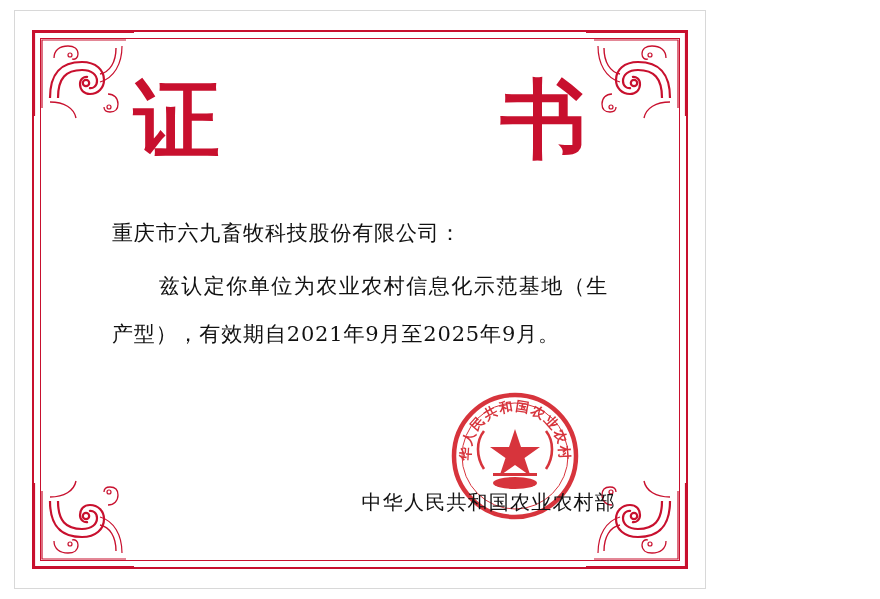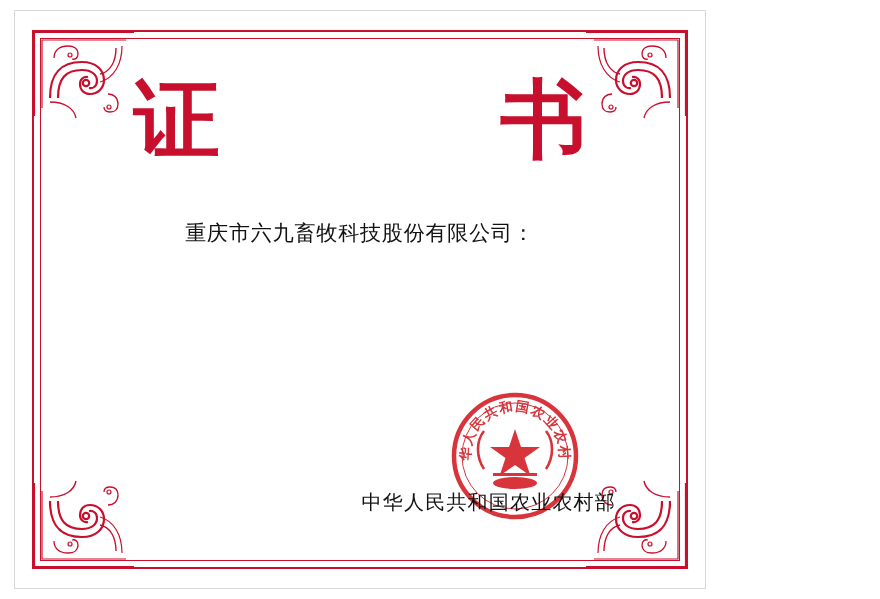--- a/index.html
+++ b/index.html
@@ -87,21 +87,21 @@
     position: absolute;
     left: 112px;
     right: 112px;
     top: 210px;
     color: #111111;
     font-family: "DejaVu Serif", serif;
     font-size: 21px;
     line-height: 2.25;
     letter-spacing: 0.04em;
   }
-  .salutation { margin: 0 0 6px 0; text-align: center; }
+  .salutation { margin: 0 0 6px 0; }
   .paragraph  { margin: 0; text-align: justify; }
   .paragraph .indent { display: inline-block; width: 2.2em; }
 
   
   .signature {
     position: absolute;
     right: 104px;
     bottom: 78px;
     text-align: center;
     color: #111111;
@@ -195,20 +195,21 @@
       <circle cx="40" cy="27" r="2" stroke-width="1.2"></circle>
       <path d="M78 66 C84 66 88 70 88 76 C88 81 85 84 80 84 C76 84 74 82 74 79" stroke-width="1.3"></path>
       <circle cx="79" cy="79" r="2" stroke-width="1.2"></circle>
     </svg>
   </div>
 
   <div class="title">证　　书</div>
 
   <div class="body-block">
     <p class="salutation">重庆市六九畜牧科技股份有限公司：</p>
+    <p class="paragraph"><span class="indent"></span><span>兹认定你单位为农业农村信息化示范基地（生产型），有效期自2021年9月至2025年9月。</span></p>
   </div>
 
   <div class="seal">
     <svg viewBox="0 0 130 130" xmlns="http://www.w3.org/2000/svg">
       <circle cx="65" cy="65" r="61" fill="none" stroke="#d4232c" stroke-width="4.5"></circle>
       <circle cx="65" cy="65" r="53" fill="none" stroke="#d4232c" stroke-width="1"></circle>
 
       <g fill="#d4232c">
         <polygon points="65,38 71,56 90,56 74.5,67 80.5,85 65,74 49.5,85 55.5,67 40,56 59,56"></polygon>
         <ellipse cx="65" cy="92" rx="22" ry="6"></ellipse>

